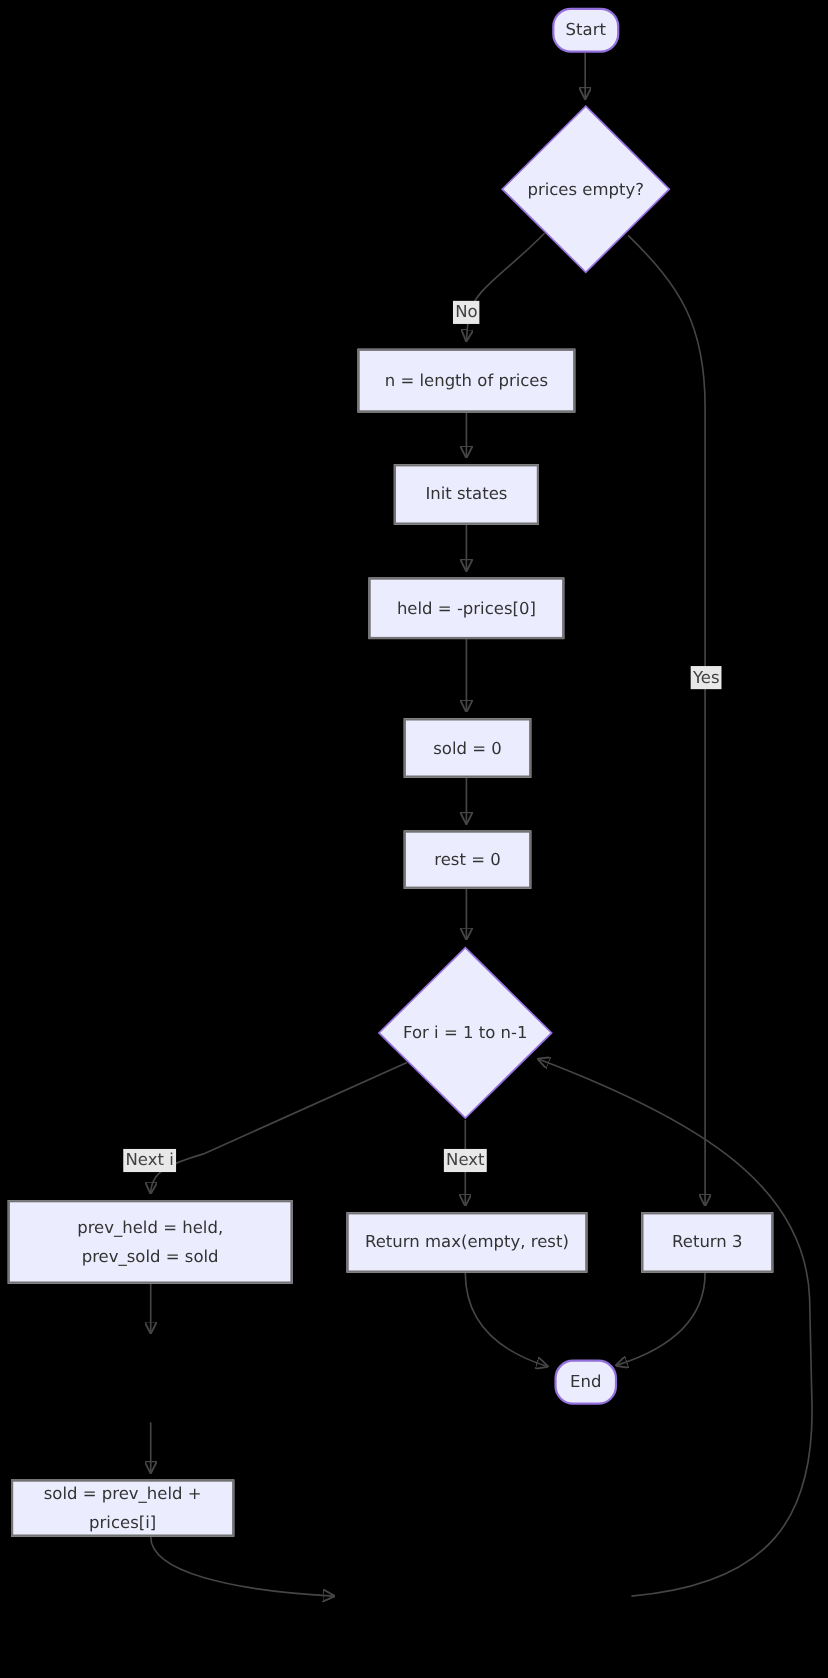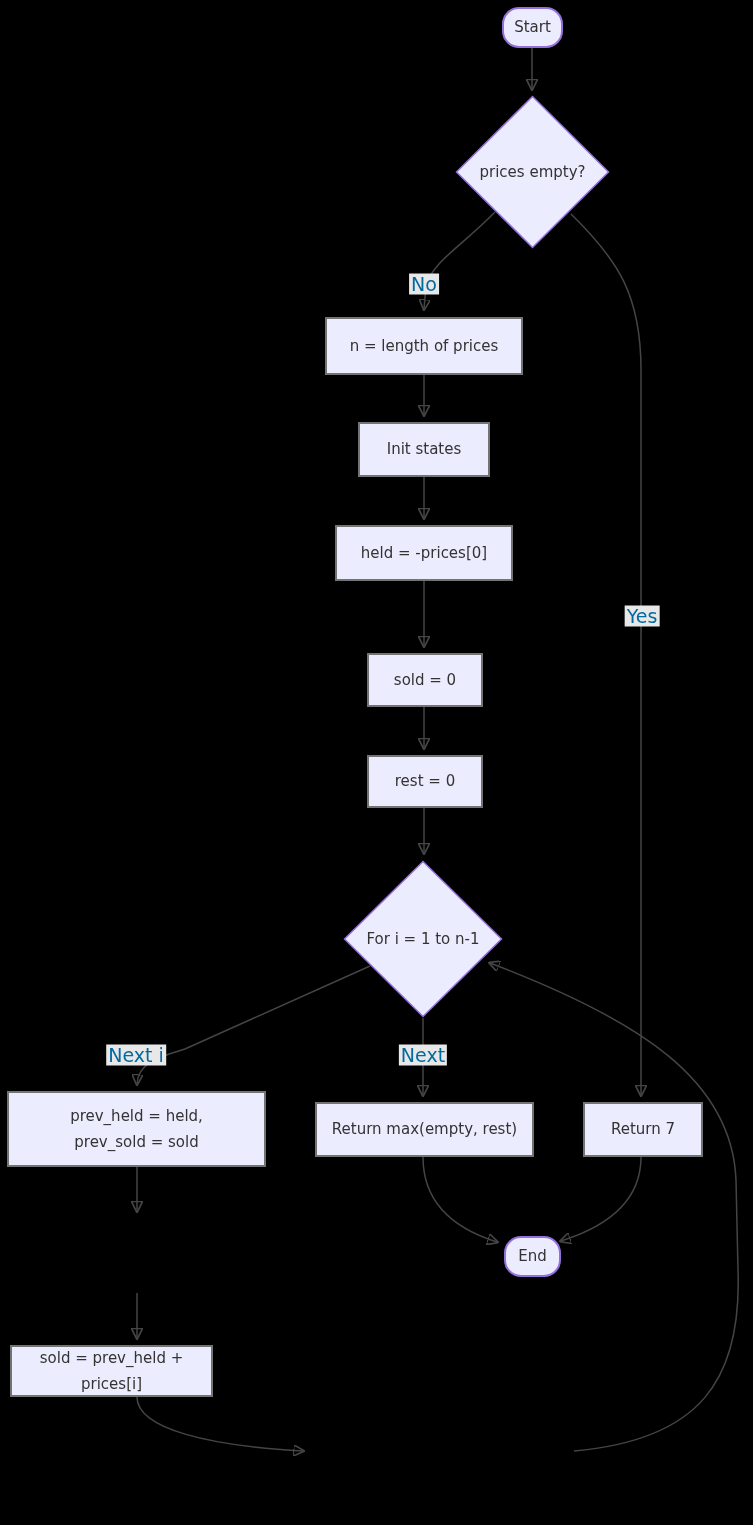--- a/index.html
+++ b/index.html
@@ -16,21 +16,21 @@
     text-align:center; color:#333333; font-size:15px; line-height:1.75;
   }
   .node span { white-space:pre-line; }
   .rect    { background:#ececff; border:2px solid #737373; }
   .stadium { background:#ececff; border:2px solid #9370db; border-radius:17px; }
   .diamond { background:transparent; border:none; }
   .diamond svg  { position:absolute; left:0; top:0; }
   .diamond span { position:relative; z-index:1; }
   .edge-label {
     position:absolute; transform:translate(-50%,-50%);
-    background:#e8e8e8; color:#0369a1; font-size:19px;
+    background:#e8e8e8; color:#404040; font-size:15px;
     line-height:21px; padding:0 2px; white-space:nowrap; z-index:2;
   }
 </style>
 </head>
 <body>
 
 <div class="canvas">
 
   <svg class="edges" viewBox="0 0 753 1525" xmlns="http://www.w3.org/2000/svg">
     <defs>
@@ -97,21 +97,21 @@
   <div class="node rect" style="left:7px;top:1091px;width:259px;height:76px">
     <span>prev_held = held,
 prev_sold = sold</span>
   </div>
 
   <div class="node rect" style="left:315px;top:1102px;width:219px;height:55px">
     <span>Return max(empty, rest)</span>
   </div>
 
   <div class="node rect" style="left:583px;top:1102px;width:120px;height:55px">
-    <span>Return 7</span>
+    <span>Return 3</span>
   </div>
 
 
   <div class="node rect" style="left:10px;top:1345px;width:203px;height:52px">
     <span>sold = prev_held + prices[i]</span>
   </div>
 
 
   <div class="node stadium" style="left:504px;top:1236px;width:57px;height:41px">
     <span>End</span>

